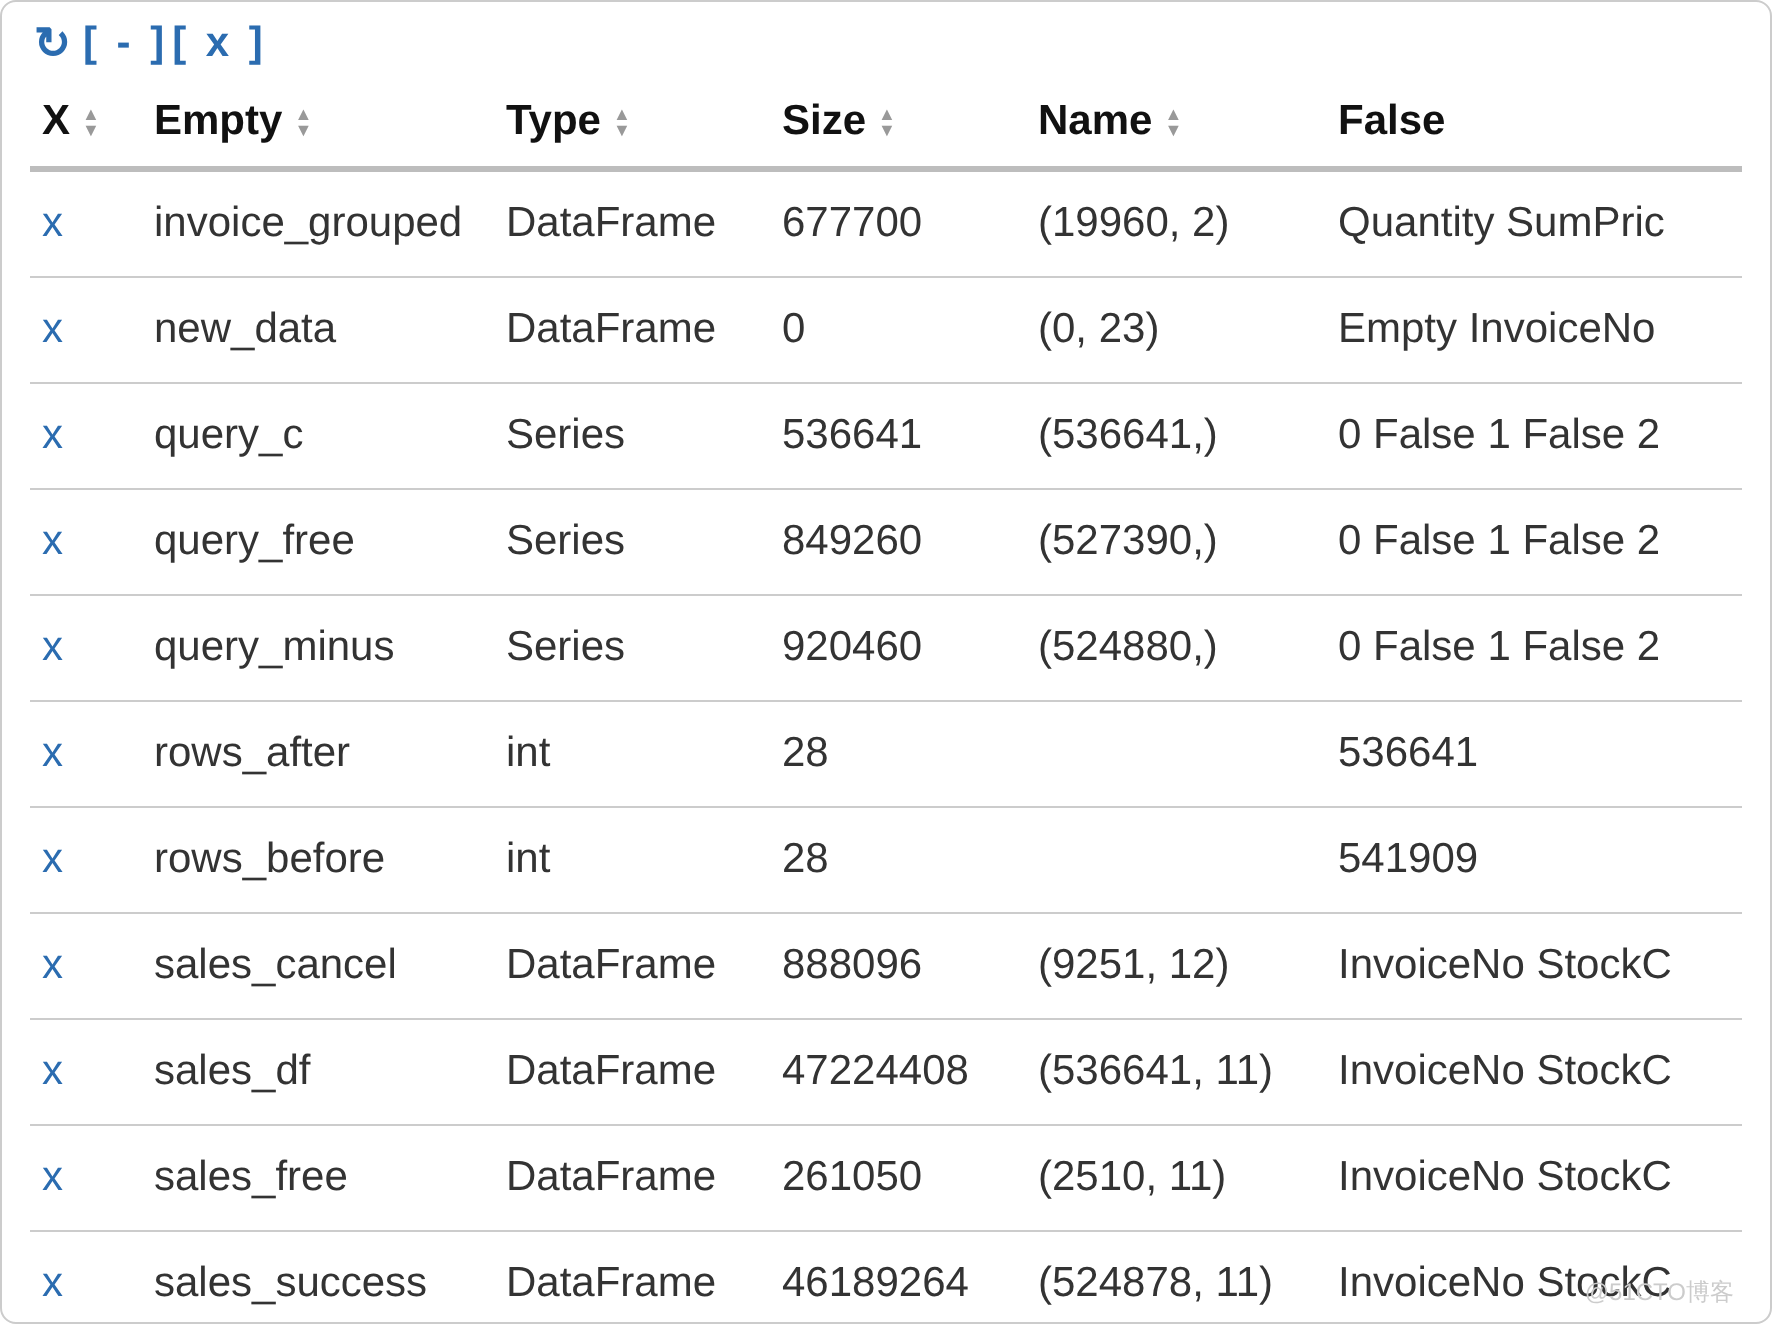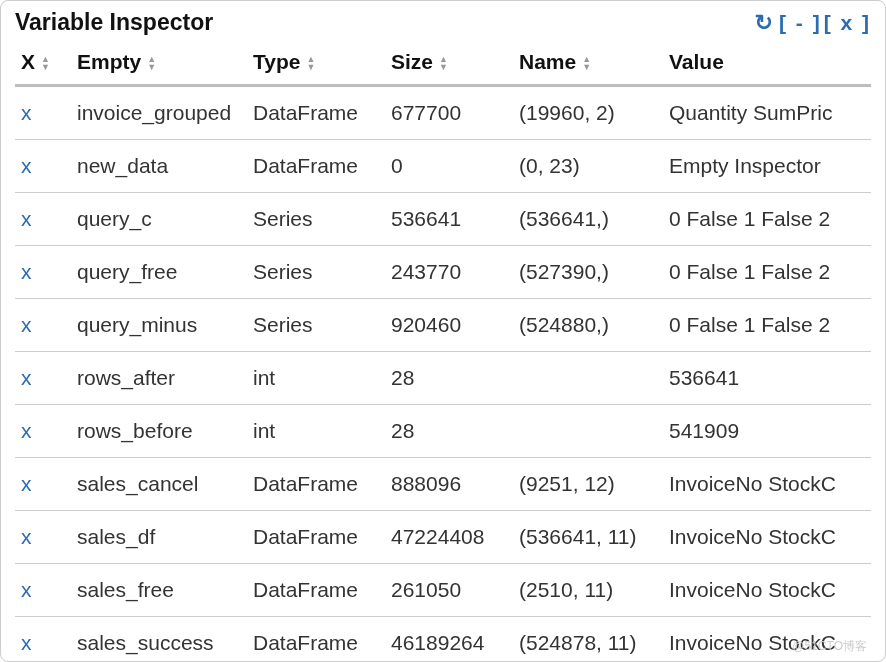--- a/index.html
+++ b/index.html
@@ -113,21 +113,20 @@
       color: #ccc;
       pointer-events: none;
       margin-top: 27px;
     }
   </style>
 </head>
 <body>
 
 <div class="panel">
   <div class="header-row">
-    <div class="title">Variable Inspector</div>
     <div class="controls">
       <span class="reload-icon">↻</span>
       <span>[ - ]</span>
       <span>[ x ]</span>
     </div>
   </div>
 
   <table>
     <colgroup>
       <col class="col-x">
@@ -137,53 +136,53 @@
       <col class="col-shape">
       <col class="col-value">
     </colgroup>
     <thead>
       <tr>
         <th><span>X</span><span class="sort-icon"></span></th>
         <th><span>Empty</span><span class="sort-icon"></span></th>
         <th><span>Type</span><span class="sort-icon"></span></th>
         <th><span>Size</span><span class="sort-icon"></span></th>
         <th><span>Name</span><span class="sort-icon"></span></th>
-        <th><span>Value</span></th>
+        <th><span>False</span></th>
       </tr>
     </thead>
     <tbody id="tbody">
         <tr>
           <td class="del-cell">x</td>
           <td>invoice_grouped</td>
           <td>DataFrame</td>
           <td>677700</td>
           <td>(19960, 2)</td>
           <td>Quantity SumPric</td>
         </tr>
         <tr>
           <td class="del-cell">x</td>
           <td>new_data</td>
           <td>DataFrame</td>
           <td>0</td>
           <td>(0, 23)</td>
-          <td>Empty Inspector</td>
+          <td>Empty InvoiceNo</td>
         </tr>
         <tr>
           <td class="del-cell">x</td>
           <td>query_c</td>
           <td>Series</td>
           <td>536641</td>
           <td>(536641,)</td>
           <td>0 False 1 False 2</td>
         </tr>
         <tr>
           <td class="del-cell">x</td>
           <td>query_free</td>
           <td>Series</td>
-          <td>243770</td>
+          <td>849260</td>
           <td>(527390,)</td>
           <td>0 False 1 False 2</td>
         </tr>
         <tr>
           <td class="del-cell">x</td>
           <td>query_minus</td>
           <td>Series</td>
           <td>920460</td>
           <td>(524880,)</td>
           <td>0 False 1 False 2</td>

